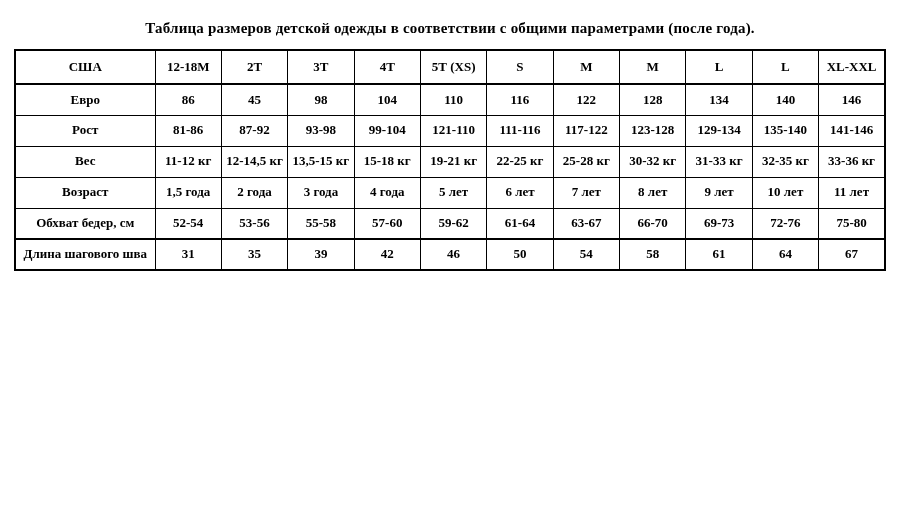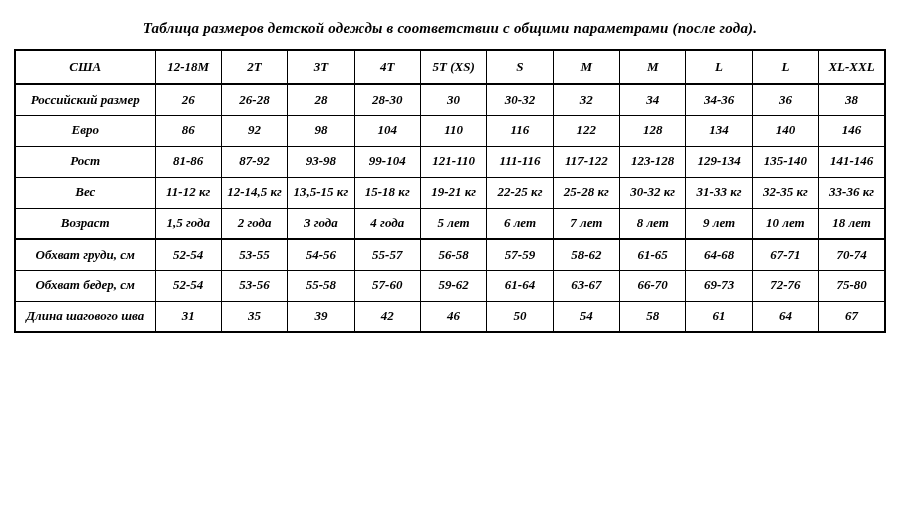--- a/index.html
+++ b/index.html
@@ -12,21 +12,20 @@
     width: 900px;
     height: 521px;
     font-family: "Liberation Serif", "DejaVu Serif", serif;
     color: #000;
     overflow: hidden;
   }
   .page {
     width: 900px;
     height: 521px;
     padding-top: 20px;
-    font-style: italic;
   }
   .title {
     text-align: center;
     font-weight: bold;
     font-size: 15px;
     margin: 0 0 12px 0;
     letter-spacing: 0.2px;
   }
   table {
     border-collapse: collapse;
@@ -91,37 +90,23 @@
           <th>S</th>
           <th>М</th>
           <th>М</th>
           <th>L</th>
           <th>L</th>
           <th>XL-XXL</th>
         </tr>
       </thead>
       <tbody>
         <tr>
-          <td class="row-label">Российский размер</td>
-          <td>26</td>
-          <td>26-28</td>
-          <td>28</td>
-          <td>28-30</td>
-          <td>30</td>
-          <td>30-32</td>
-          <td>32</td>
-          <td>34</td>
-          <td>34-36</td>
-          <td>36</td>
-          <td>38</td>
-        </tr>
-        <tr>
           <td class="row-label">Евро</td>
           <td>86</td>
-          <td>92</td>
+          <td>45</td>
           <td>98</td>
           <td>104</td>
           <td>110</td>
           <td>116</td>
           <td>122</td>
           <td>128</td>
           <td>134</td>
           <td>140</td>
           <td>146</td>
         </tr>
@@ -158,35 +143,21 @@
           <td>1,5 года</td>
           <td>2 года</td>
           <td>3 года</td>
           <td>4 года</td>
           <td>5 лет</td>
           <td>6 лет</td>
           <td>7 лет</td>
           <td>8 лет</td>
           <td>9 лет</td>
           <td>10 лет</td>
-          <td>18 лет</td>
-        </tr>
-        <tr>
-          <td class="row-label">Обхват груди, см</td>
-          <td>52-54</td>
-          <td>53-55</td>
-          <td>54-56</td>
-          <td>55-57</td>
-          <td>56-58</td>
-          <td>57-59</td>
-          <td>58-62</td>
-          <td>61-65</td>
-          <td>64-68</td>
-          <td>67-71</td>
-          <td>70-74</td>
+          <td>11 лет</td>
         </tr>
         <tr>
           <td class="row-label">Обхват бедер, см</td>
           <td>52-54</td>
           <td>53-56</td>
           <td>55-58</td>
           <td>57-60</td>
           <td>59-62</td>
           <td>61-64</td>
           <td>63-67</td>

